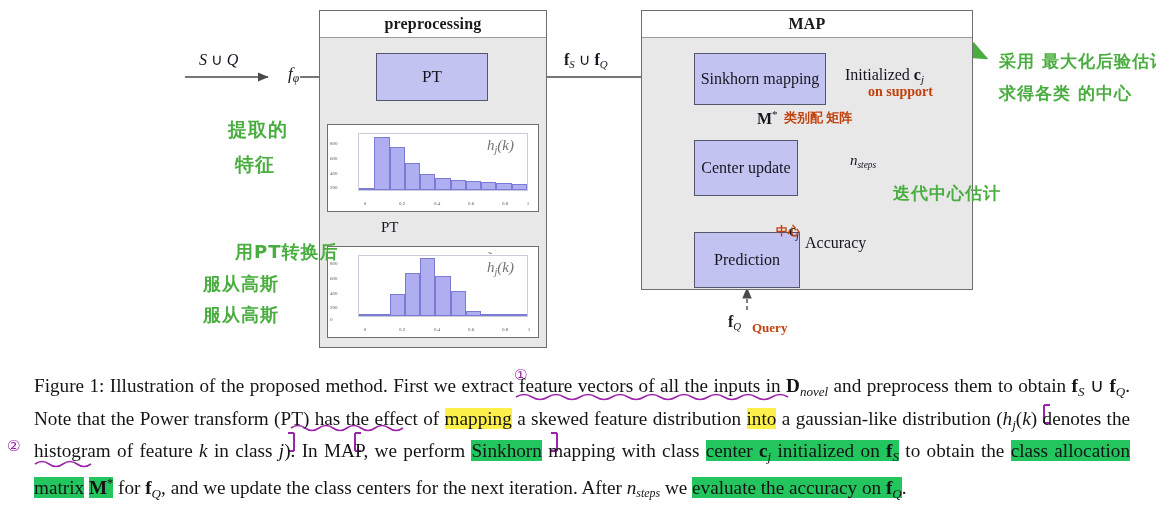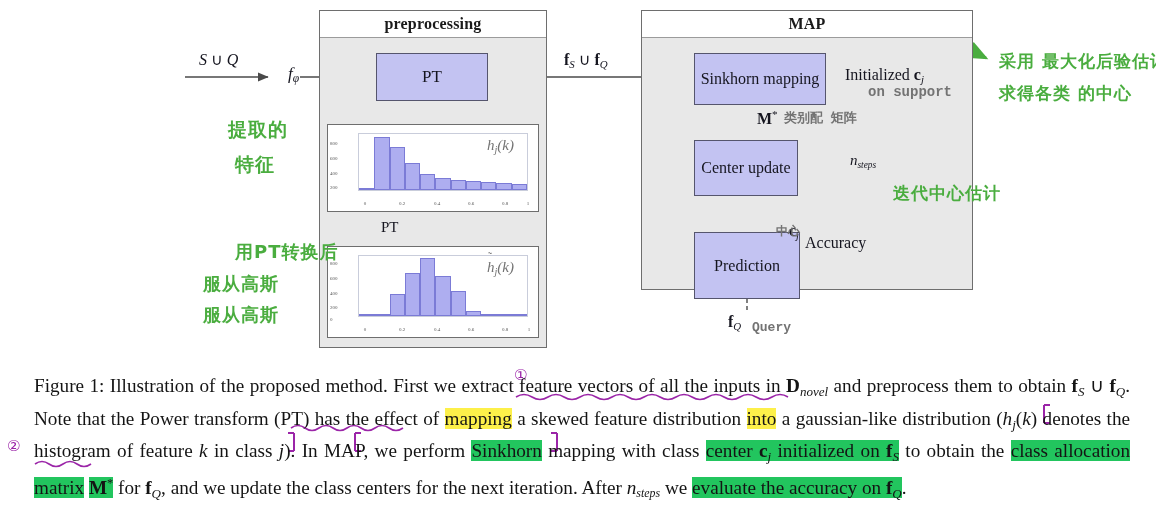--- a/index.html
+++ b/index.html
@@ -63,21 +63,21 @@
   .bf{font-weight:bold;}
   .sub{font-size:.68em;vertical-align:-.28em;font-style:italic;}
   .lbl{position:absolute;font-size:15px;color:#15151f;white-space:nowrap;}
 
   
   .hand-green{
     position:absolute;color:#4aad3f;font-family:"DejaVu Sans", sans-serif;
     font-weight:bold;white-space:nowrap;letter-spacing:1px;
   }
   .hand-orange{
-    position:absolute;color:#737373;font-family:Liberation Mono, monospace;
+    position:absolute;color:#c2410c;font-family:Liberation Serif, serif;
     font-weight:bold;white-space:nowrap;
   }
 
   
   .caption{
     position:absolute;left:34px;top:372px;width:1096px;
     font-size:19.2px;line-height:27px;text-align:justify;
     color:#141414;
   }
   .hl-y{background:#fdf04a;}
@@ -203,21 +203,21 @@
   </div>
 
   <div class="pbox" style="left:694px;top:53px;width:132px;height:52px;font-size:16px;">
     <span>Sinkhorn mapping</span>
   </div>
 
   <div class="pbox" style="left:694px;top:140px;width:104px;height:56px;font-size:16px;">
     <span>Center update</span>
   </div>
 
-  <div class="pbox" style="left:694px;top:232px;width:106px;height:67px;font-size:16px;">
+  <div class="pbox" style="left:694px;top:232px;width:106px;height:56px;font-size:16px;">
     <span>Prediction</span>
   </div>
 
   <div class="lbl" style="left:845px;top:66px;font-size:16px;">
     Initialized <span class="bf">c</span><span class="sub">j</span>
   </div>
 
   <div class="lbl" style="left:757px;top:108px;font-size:16px;">
     <span class="bf">M</span><sup style="font-size:.7em;">*</sup>
   </div>

